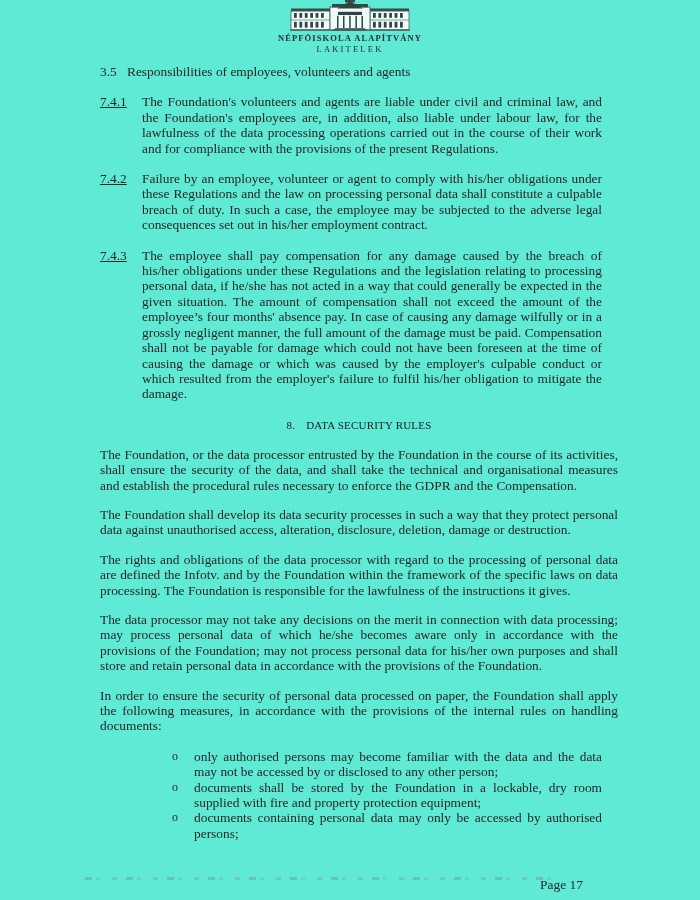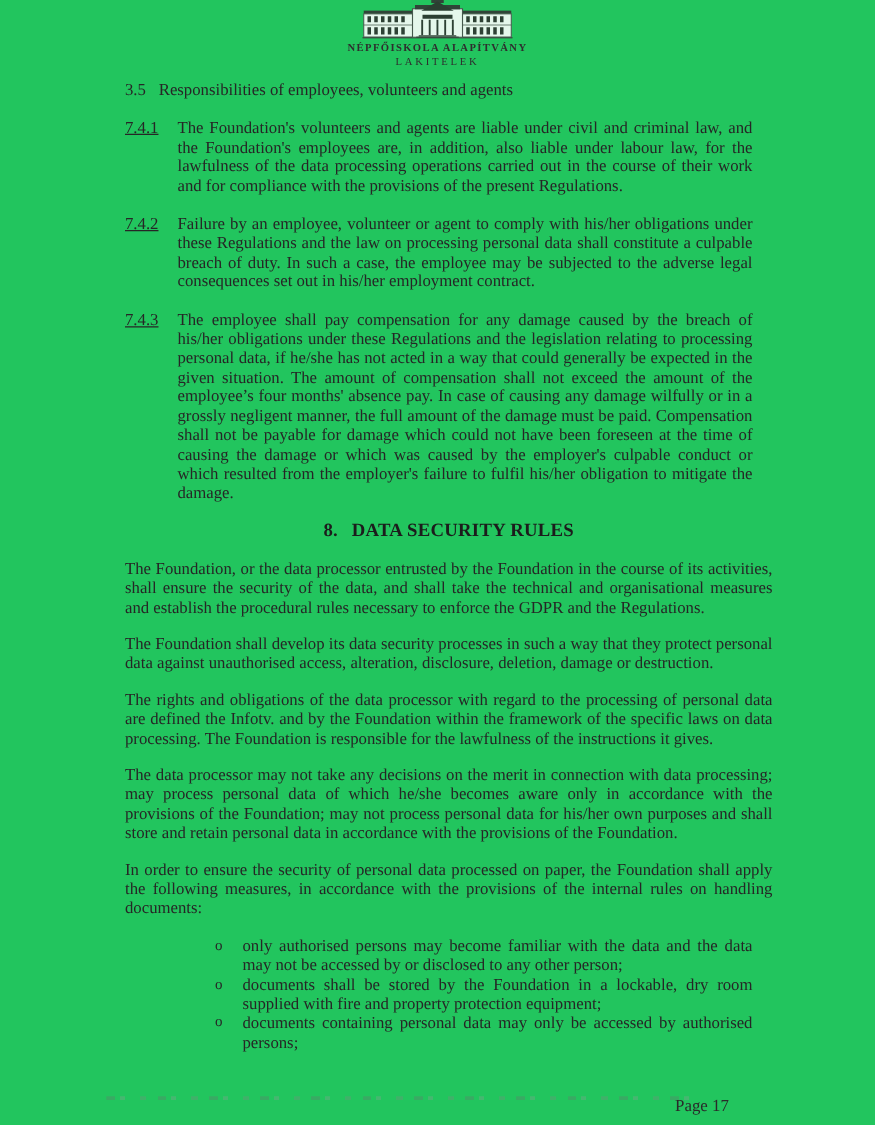--- a/index.html
+++ b/index.html
@@ -1,21 +1,21 @@
 <!DOCTYPE html>
 <html><head>
 <meta charset="utf-8">
 <style>
   html,body{margin:0;padding:0;}
   body{background:#e8e8e8;}
   .page{
     position:relative;
     width:700px;height:900px;
     margin:0 auto;
-    background:#22c55e;
+    background:#5eead4;
     font-family:"Liberation Serif", serif;
     color:#262626;
     overflow:hidden;
   }
   
   .logo-wrap{
     padding-top:0;
     text-align:center;
     line-height:1;
   }
@@ -40,22 +40,22 @@
   .s74-num{width:27px;flex:none;}
   .clause{
     display:flex;
     margin-top:15px;
     font-size:13.4px;line-height:15.4px;
   }
   .clause .num{width:42px;flex:none;text-decoration:underline;}
   .clause .ctext{flex:1;text-align:justify;margin-right:16px;}
   .sec8-heading{
     text-align:center;
-    font-weight:bold;
-    font-size:15px;line-height:19px;
+    font-weight:normal;
+    font-size:11px;line-height:19px;
     margin-top:14px;
     color:#1c1c1c;
     letter-spacing:.2px;
   }
   .sec8-heading .hnum{margin-right:11px;}
   .para{
     margin-top:12px;
     text-align:justify;
     font-size:13.4px;line-height:15.4px;
   }
@@ -173,21 +173,21 @@
 
     <div class="clause">
       <span class="num">7.4.3</span>
       <span class="ctext">The employee shall pay compensation for any damage caused by the breach of his/her obligations under these Regulations and the legislation relating to processing personal data, if he/she has not acted in a way that could generally be expected in the given situation. The amount of compensation shall not exceed the amount of the employee’s four months' absence pay. In case of causing any damage wilfully or in a grossly negligent manner, the full amount of the damage must be paid. Compensation shall not be payable for damage which could not have been foreseen at the time of causing the damage or which was caused by the employer's culpable conduct or which resulted from the employer's failure to fulfil his/her obligation to mitigate the damage.</span>
     </div>
 
     <div class="sec8-heading">
       <span class="hnum">8.</span><span>DATA SECURITY RULES</span>
     </div>
 
-    <p class="para">The Foundation, or the data processor entrusted by the Foundation in the course of its activities, shall ensure the security of the data, and shall take the technical and organisational measures and establish the procedural rules necessary to enforce the GDPR and the Regulations.</p>
+    <p class="para">The Foundation, or the data processor entrusted by the Foundation in the course of its activities, shall ensure the security of the data, and shall take the technical and organisational measures and establish the procedural rules necessary to enforce the GDPR and the Compensation.</p>
     <p class="para">The Foundation shall develop its data security processes in such a way that they protect personal data against unauthorised access, alteration, disclosure, deletion, damage or destruction.</p>
     <p class="para">The rights and obligations of the data processor with regard to the processing of personal data are defined the Infotv. and by the Foundation within the framework of the specific laws on data processing. The Foundation is responsible for the lawfulness of the instructions it gives.</p>
     <p class="para">The data processor may not take any decisions on the merit in connection with data processing; may process personal data of which he/she becomes aware only in accordance with the provisions of the Foundation; may not process personal data for his/her own purposes and shall store and retain personal data in accordance with the provisions of the Foundation.</p>
     <p class="para">In order to ensure the security of personal data processed on paper, the Foundation shall apply the following measures, in accordance with the provisions of the internal rules on handling documents:</p>
 
     <div class="bullets">
       <div class="bullet">
         <span class="bmark">o</span>
         <span class="btext">only authorised persons may become familiar with the data and the data may not be accessed by or disclosed to any other person;</span>
       </div>

